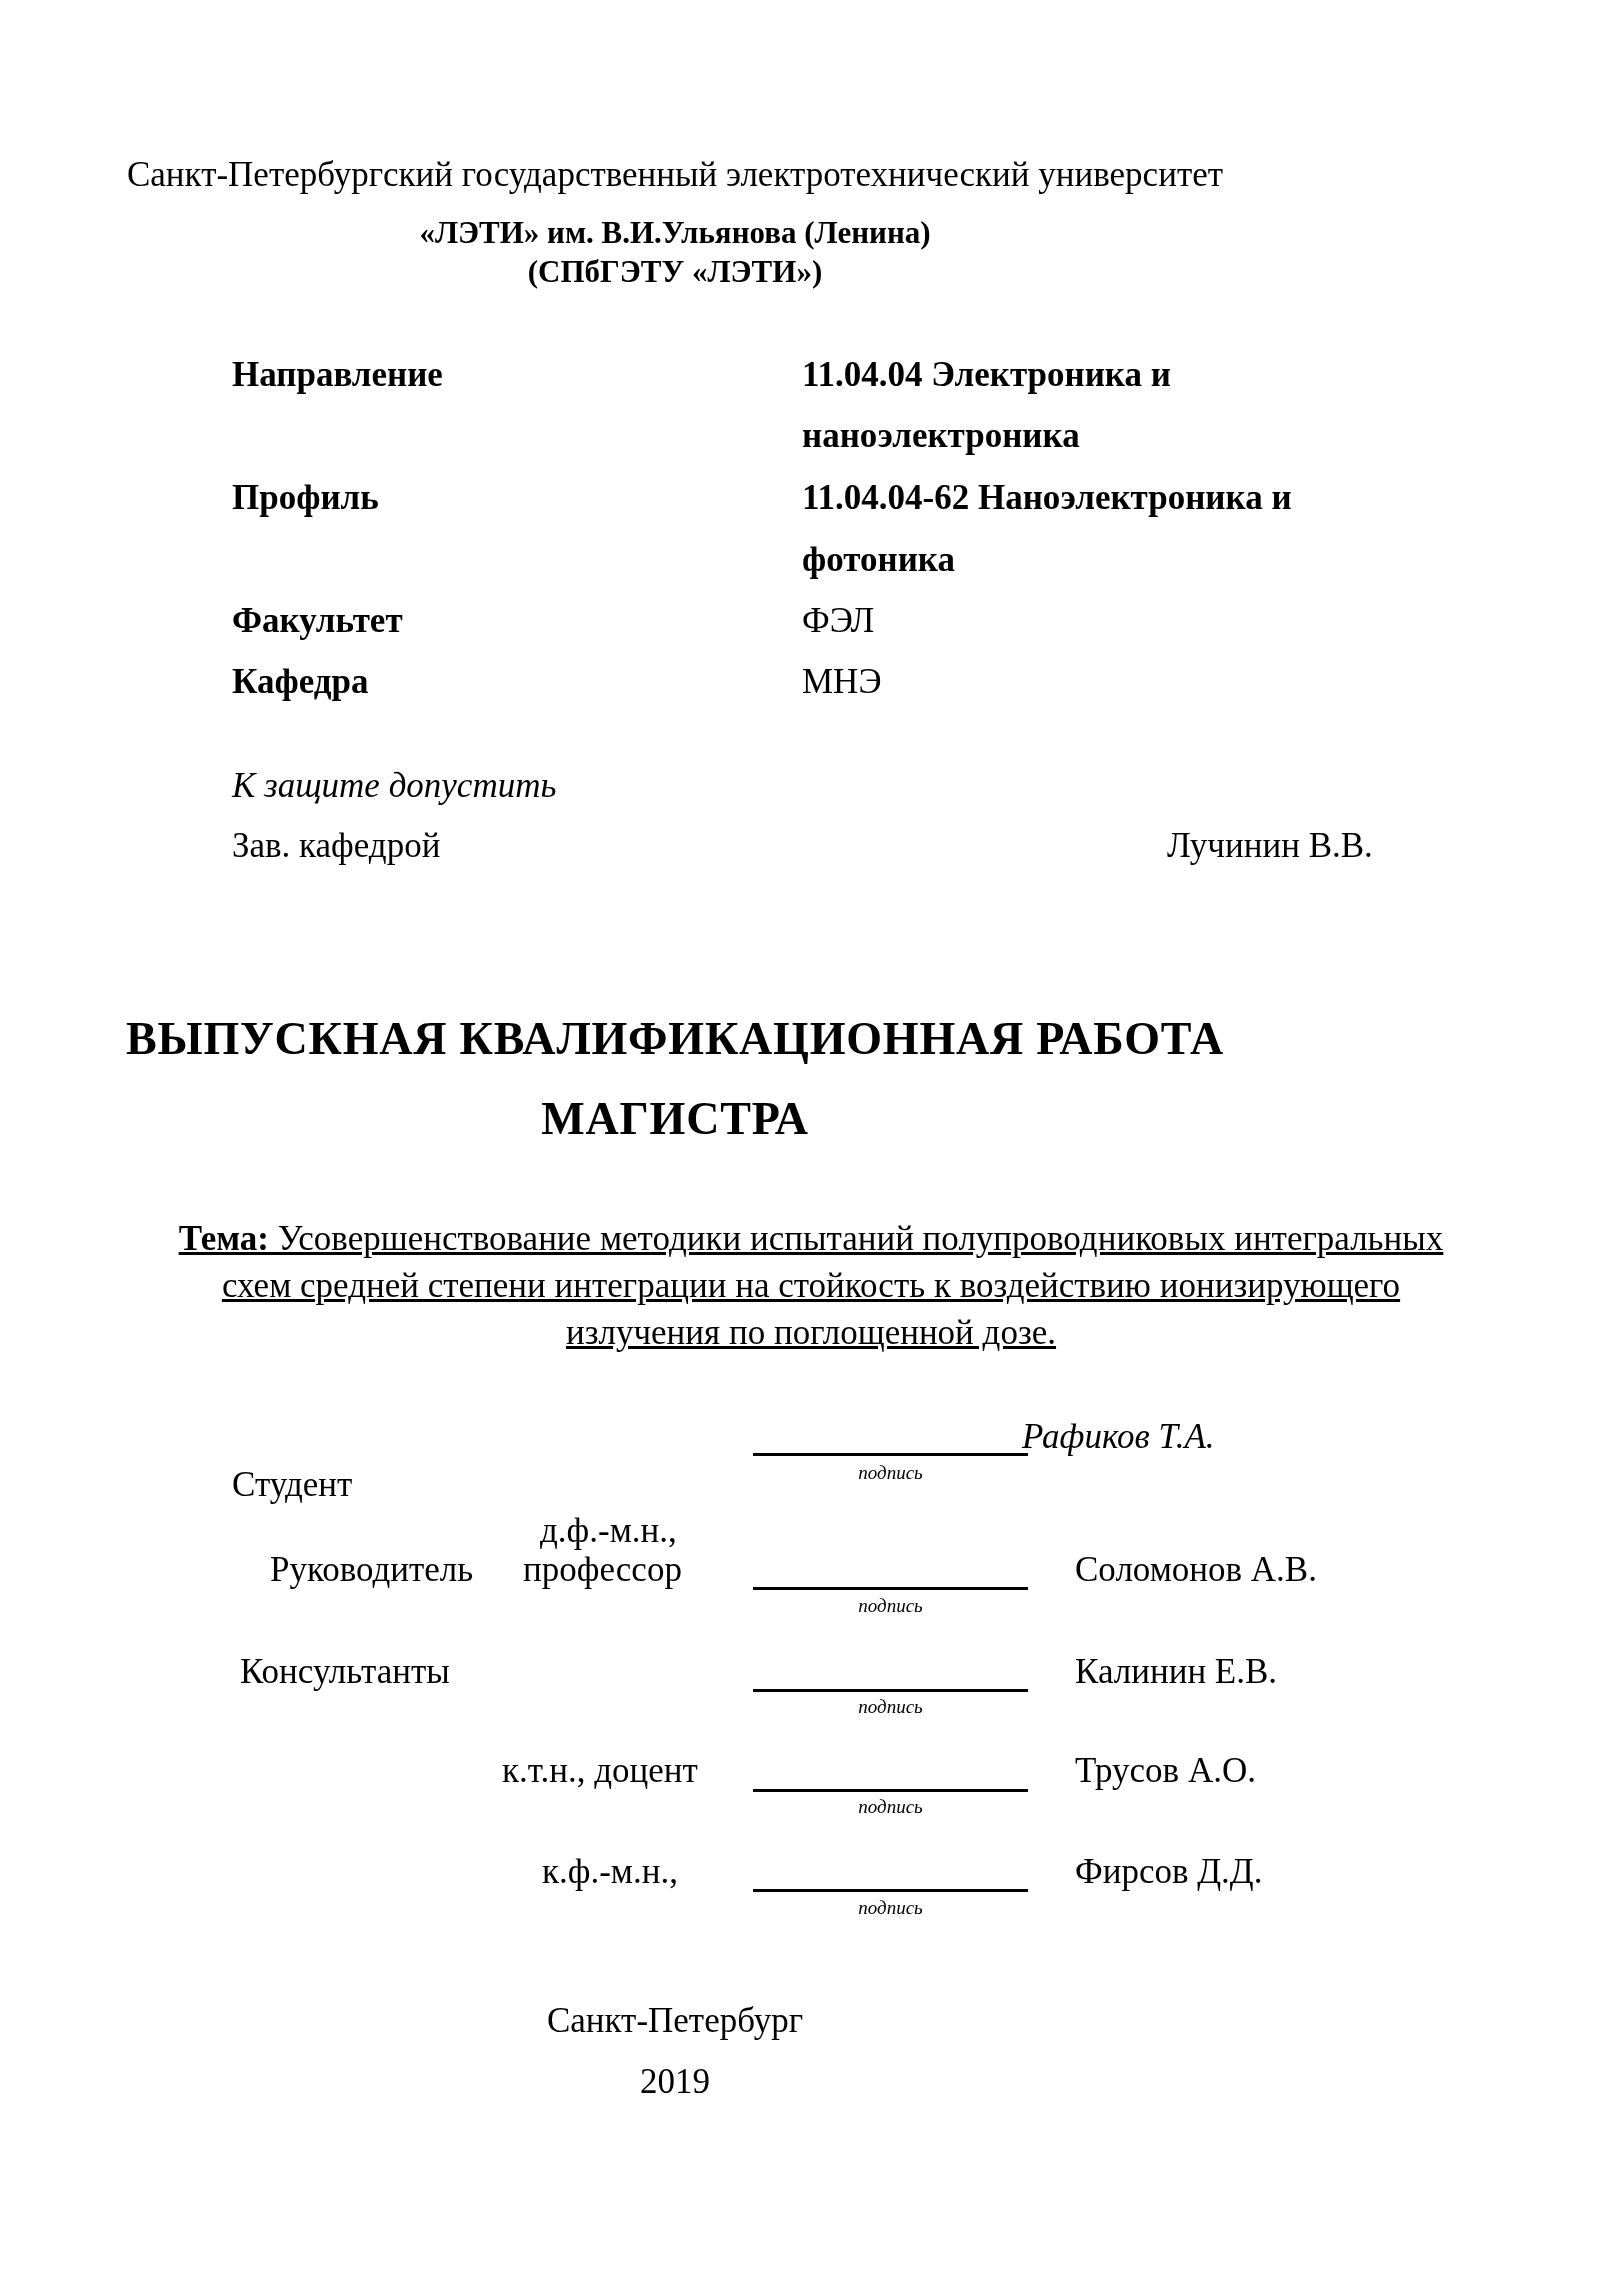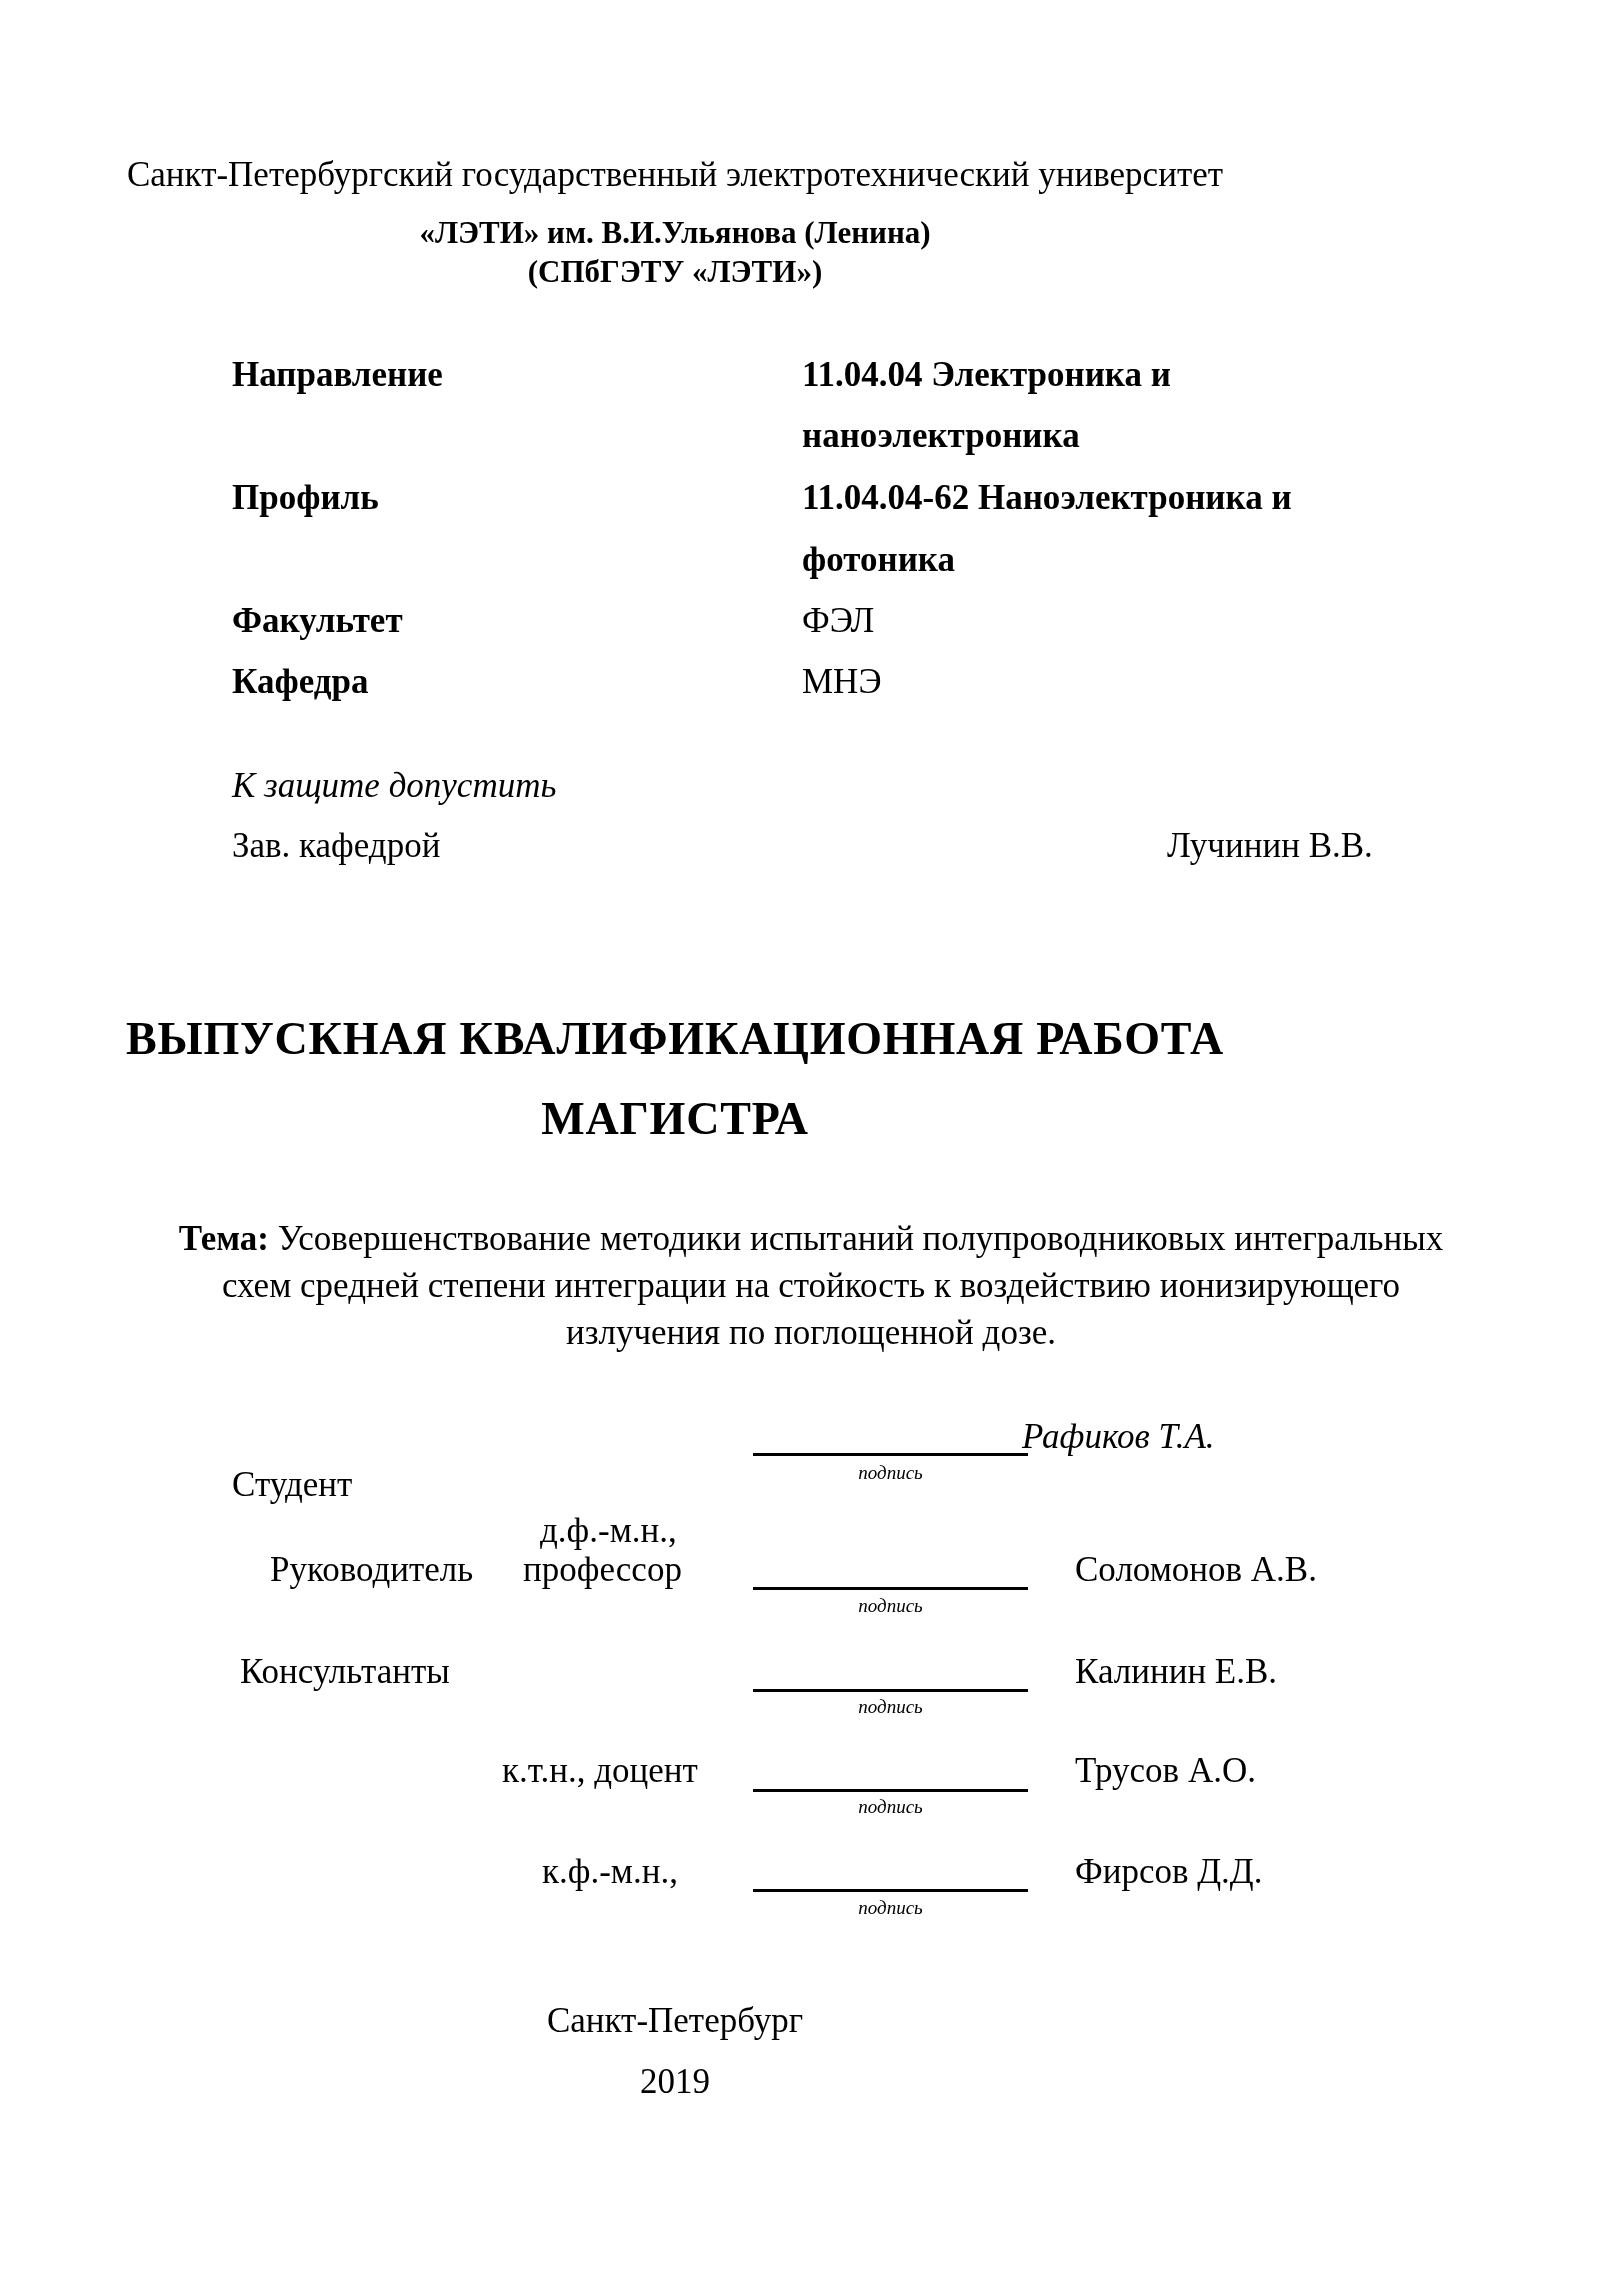--- a/index.html
+++ b/index.html
@@ -40,21 +40,21 @@
   <div class="abs t44" style="left:802px;top:664px;">МНЭ</div>
 </div>
 
 <div class="abs t44 i" style="left:232px;top:768px;">К защите допустить</div>
 <div class="abs t44" style="left:232px;top:828px;">Зав. кафедрой</div>
 <div class="abs t44" style="left:1167px;top:828px;">Лучинин В.В.</div>
 
 <div class="abs center title" style="top:1012px;">ВЫПУСКНАЯ КВАЛИФИКАЦИОННАЯ РАБОТА</div>
 <div class="abs center title" style="top:1092px;">МАГИСТРА</div>
 
-<div class="abs topic" style="top:1215px;">
+<div class="abs topic" style="top:1215px;text-decoration:underline;">
   <span class="b">Тема:</span><span> Усовершенствование методики испытаний полупроводниковых интегральных схем средней степени интеграции на стойкость к воздействию ионизирующего излучения по поглощенной дозе.</span>
 </div>
 
 <div class="abs t44" style="left:232px;top:1419px;margin-top:48px;">Студент</div>
 <div class="sigline" style="top:1453px;"></div>
 <div class="siglabel" style="top:1463px;">подпись</div>
 <div class="abs t44" style="left:1022px;top:1419px;font-style:italic;">Рафиков Т.А.</div>
 
 <div class="abs t44" style="left:540px;top:1513px;">д.ф.-м.н.,</div>
 <div class="abs t44" style="left:232px;top:1552px;margin-left:38px;">Руководитель</div>

